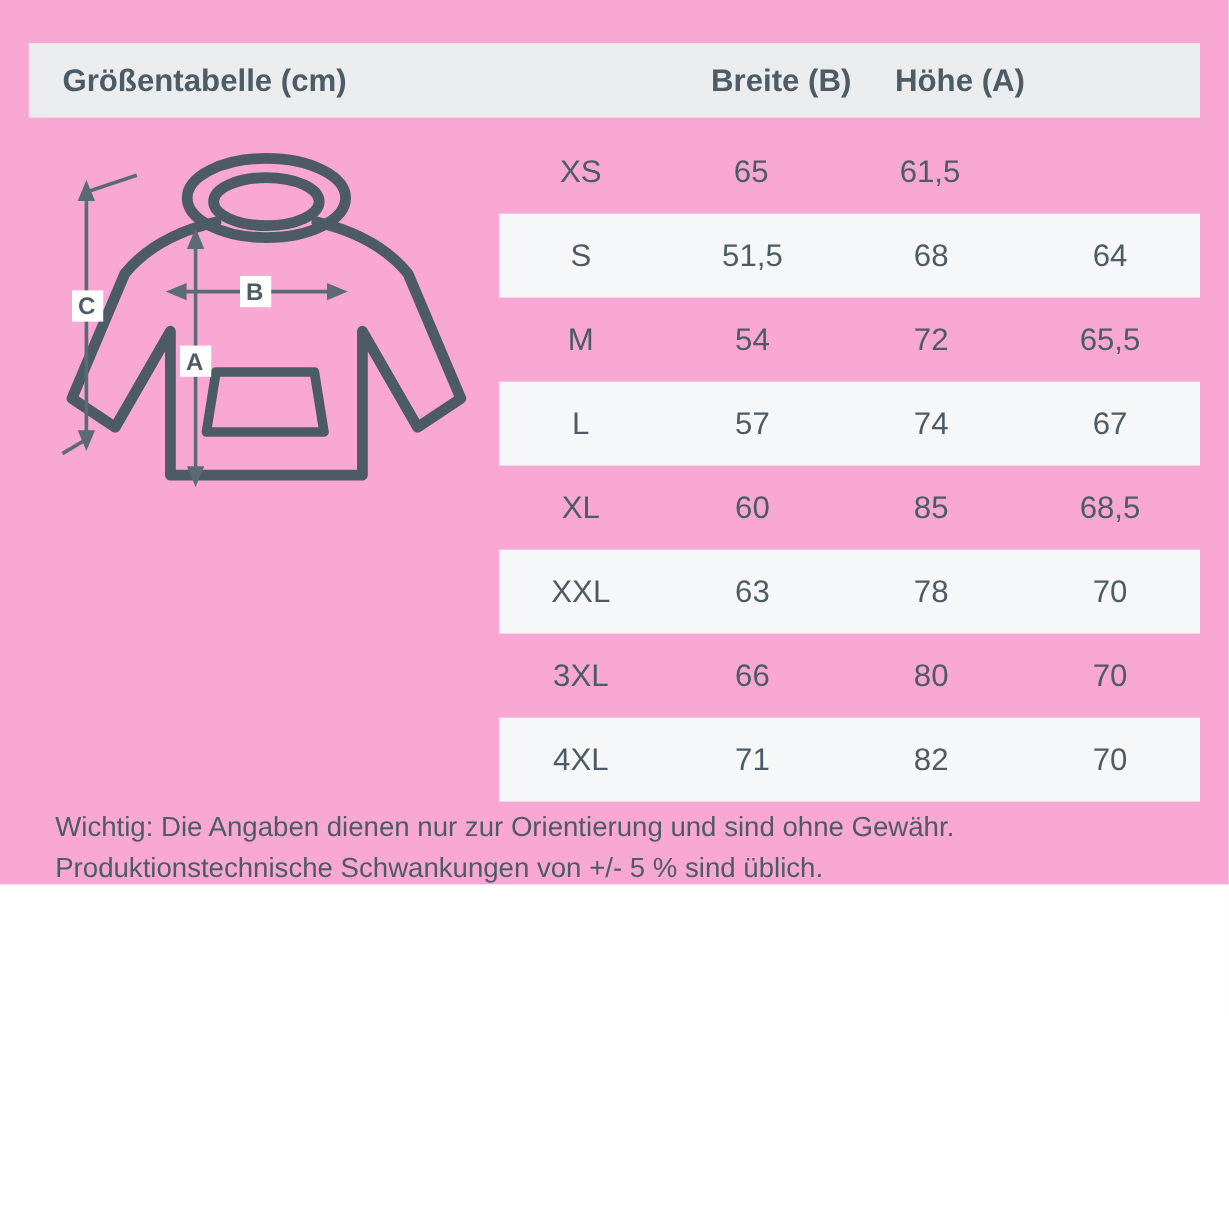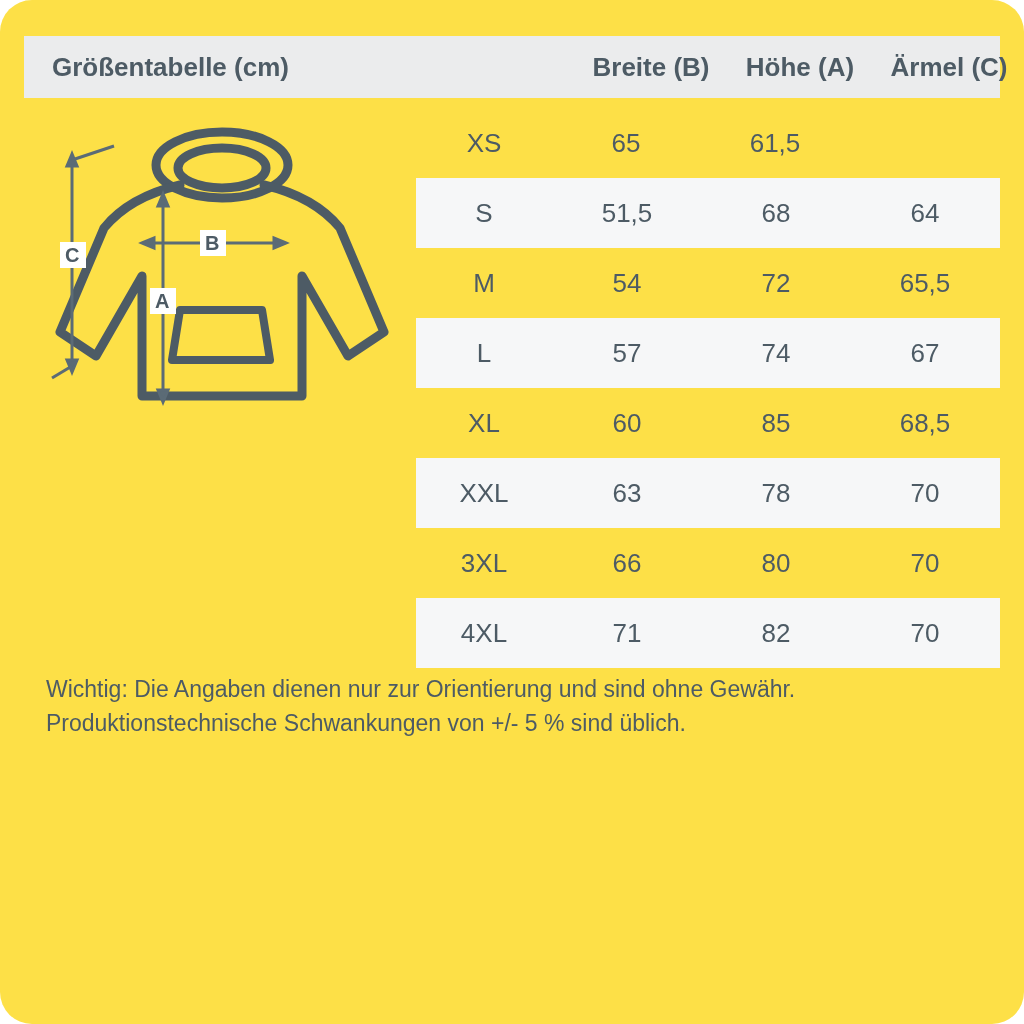--- a/index.html
+++ b/index.html
@@ -8,24 +8,23 @@
     width: 1024px;
     height: 1024px;
     background: #ffffff;
     font-family: "Liberation Sans", sans-serif;
     -webkit-font-smoothing: antialiased;
   }
 
   .page {
     position: relative;
     width: 1024px;
-    height: 1024px;
-    background: #fde047;
+    height: 737px;
+    background: #f9a8d4;
     box-sizing: border-box;
-    border-radius: 32px;
   }
 
   
   .header {
     position: absolute;
     left: 24px;
     top: 36px;
     width: 976px;
     height: 62px;
     background: #ebeced;
@@ -115,21 +114,20 @@
 <body>
 
 <div class="page">
 
   <div class="header">
     <div class="header-title">Größentabelle (cm)</div>
     <div class="header-cols">
       <div class="header-col size"></div>
       <div class="header-col b">Breite (B)</div>
       <div class="header-col a">Höhe (A)</div>
-      <div class="header-col c">Ärmel (C)</div>
     </div>
   </div>
 
   <div class="illustration">
     <svg width="390" height="360" viewBox="0 0 390 360" xmlns="http://www.w3.org/2000/svg">
       <g fill="none" stroke="#4d5b65" stroke-width="9" stroke-linejoin="round" stroke-linecap="round">
 
         <ellipse cx="192" cy="55" rx="66" ry="33"></ellipse>
 
         <ellipse cx="192" cy="58" rx="44" ry="20"></ellipse>

